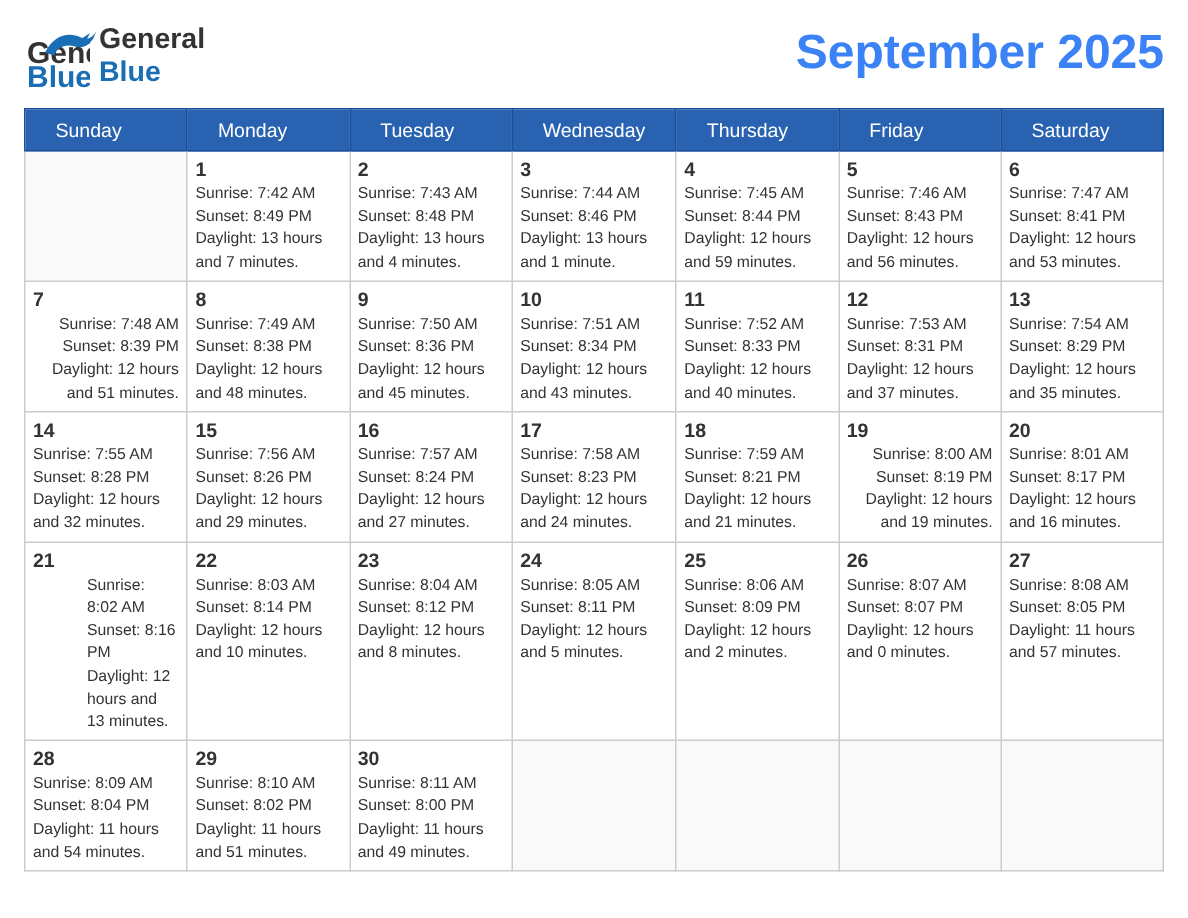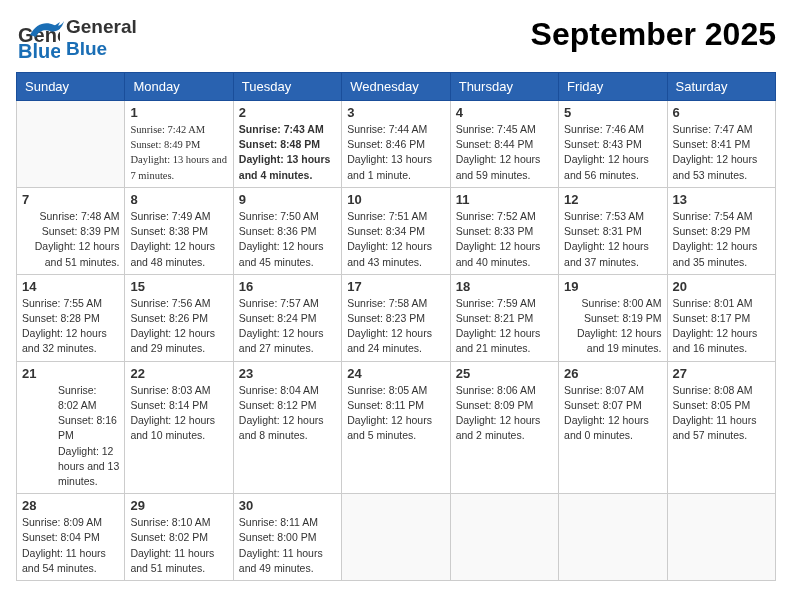--- a/index.html
+++ b/index.html
@@ -15,35 +15,35 @@
       justify-content: space-between;
       align-items: flex-start;
       margin-bottom: 12px;
     }
     .title-area {
       text-align: right;
     }
     .month-title {
       font-size: 32px;
       font-weight: bold;
-      color: #000000;
+      color: #3b82f6;
     }
     .location-title {
       font-size: 15px;
       color: #555;
     }
     .calendar {
       width: 100%;
       border-collapse: collapse;
       font-size: 11px;
     }
     .calendar th {
       background-color: #2962b0;
       color: #fff;
-      padding: 6px 8px;
+      padding: 6px 20px;
       text-align: left;
       font-size: 13px;
       font-weight: normal;
       border: 1px solid #1a4e9a;
     }
     .calendar td {
       border: 1px solid #ccc;
       vertical-align: top;
       padding: 4px 5px;
       width: calc(100% / 7);
@@ -106,27 +106,27 @@
         <th>Thursday</th>
         <th>Friday</th>
         <th>Saturday</th>
       </tr>
   </thead>
   <tbody id="calendar-body">
   <tr>
         <td class="empty-cell"></td>
         <td>
           <span class="day-number">1</span>
-          <div class="day-info" style="white-space: pre-line; font-family: Liberation Serif, serif;">Sunrise: 7:42 AM
+          <div class="day-info" style="white-space: pre-line;">Sunrise: 7:42 AM
 Sunset: 8:49 PM
 Daylight: 13 hours and 7 minutes.</div>
         </td>
         <td>
           <span class="day-number">2</span>
-          <div class="day-info" style="white-space: pre-line; font-weight: bold;">Sunrise: 7:43 AM
+          <div class="day-info" style="white-space: pre-line;">Sunrise: 7:43 AM
 Sunset: 8:48 PM
 Daylight: 13 hours and 4 minutes.</div>
         </td>
         <td>
           <span class="day-number">3</span>
           <div class="day-info" style="white-space: pre-line;">Sunrise: 7:44 AM
 Sunset: 8:46 PM
 Daylight: 13 hours and 1 minute.</div>
         </td>
         <td>

